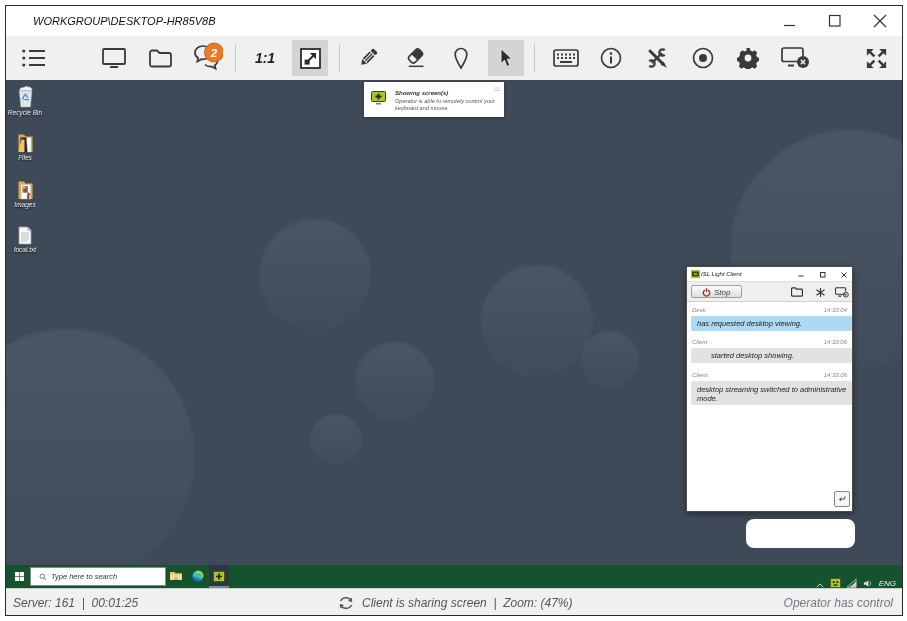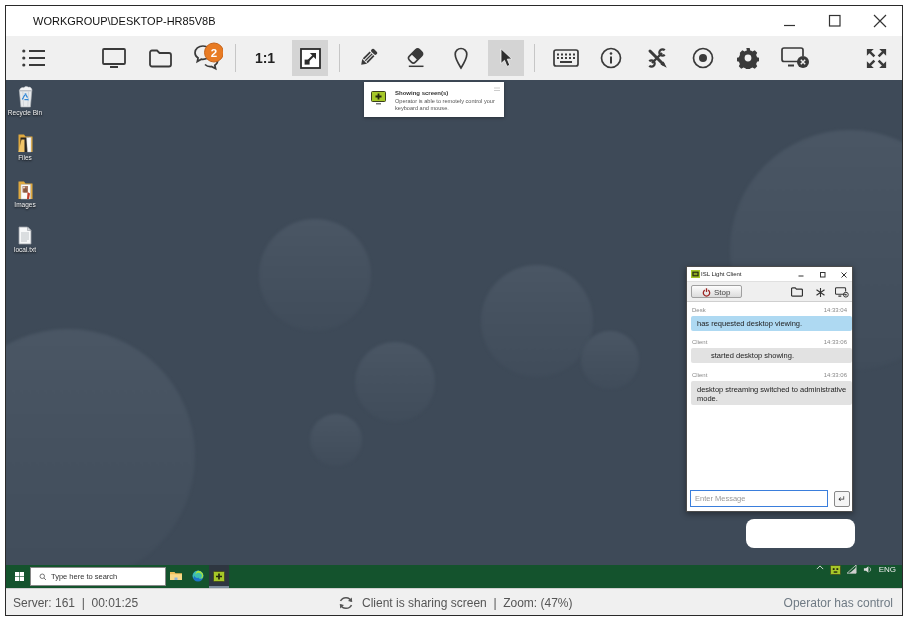--- a/index.html
+++ b/index.html
@@ -1,17 +1,17 @@
 <!DOCTYPE html>
 <html><head>
 <meta charset="utf-8">
 <style>
 * { margin:0; padding:0; box-sizing:border-box; }
 html,body { width:907px; height:621px; background:#fff; font-family:"Liberation Sans", sans-serif; overflow:hidden; }
-#win { position:absolute; left:5px; top:5px; width:898px; height:611px; border:1px solid #2a2a2a; background:#fff; }
+#win { position:absolute; left:5px; top:5px; width:898px; height:611px; border:1px solid #2a2a2a; background:#fff;font-style:italic; }
 
 #titlebar { position:absolute; left:0; top:0; width:100%; height:30px; background:#fff; }
 #titletext { position:absolute; left:27px; top:9px; font-size:11px; color:#111; }
 .capbtn { position:absolute; top:0; width:45px; height:30px; }
 #btn-min { right:90px; }
 #btn-max { right:45px; }
 #btn-close { right:0; }
 
 #toolbar { position:absolute; left:0; top:30px; width:100%; height:44px; background:#f0f0f0; }
 .tb { position:absolute; top:0; height:44px; display:flex; align-items:center; justify-content:center; }
@@ -334,21 +334,20 @@
         <div style="position:absolute;left:5px;top:4px;font-size:6px;color:#888;">Desk</div>
         <div style="position:absolute;right:5px;top:4px;font-size:6px;color:#888;">14:33:04</div>
         <div style="position:absolute;left:4px;top:13px;width:161px;height:15px;background:#aed9f2;border-radius:2px;font-size:7.5px;color:#222;line-height:15px;padding-left:6px;">has requested desktop viewing.</div>
         <div style="position:absolute;left:5px;top:36px;font-size:6px;color:#888;">Client</div>
         <div style="position:absolute;right:5px;top:36px;font-size:6px;color:#888;">14:33:06</div>
         <div style="position:absolute;left:4px;top:45px;width:161px;height:15px;background:#e2e2e2;border-radius:2px;font-size:7.5px;color:#222;line-height:15px;padding-left:20px;">started desktop showing.</div>
         <div style="position:absolute;left:5px;top:69px;font-size:6px;color:#888;">Client</div>
         <div style="position:absolute;right:5px;top:69px;font-size:6px;color:#888;">14:33:06</div>
         <div style="position:absolute;left:4px;top:78px;width:161px;height:24px;background:#e2e2e2;border-radius:2px;font-size:7.5px;color:#222;line-height:9px;padding:4px 0 0 6px;">desktop streaming switched to administrative<br>mode.</div>
       </div>
-      <div style="position:absolute;left:3px;top:223px;width:138px;height:17px;background:#fff;border:1px solid #3a7edc;font-size:7.5px;color:#999;line-height:15px;padding-left:4px;">Enter Message</div>
       <div style="position:absolute;left:147px;top:224px;width:16px;height:16px;background:#f5f5f5;border:1px solid #888;border-radius:2px;text-align:center;font-size:9px;color:#333;line-height:14px;">↵</div>
     </div>
     <div id="toast"></div>
     <div id="taskbar">
       <svg width="9" height="9" viewBox="0 0 9 9" style="position:absolute;left:9px;top:7px;">
           <g fill="#fff">
             <rect x="0" y="0" width="4.2" height="4.2"></rect>
             <rect x="4.8" y="0" width="4.2" height="4.2"></rect>
             <rect x="0" y="4.8" width="4.2" height="4.2"></rect>
             <rect x="4.8" y="4.8" width="4.2" height="4.2"></rect>
@@ -369,21 +368,21 @@
       <svg width="12" height="12" viewBox="0 0 24 24" style="position:absolute;left:186px;top:5px;">
           <circle cx="12" cy="12" r="11" fill="#1c74c9"></circle>
           <path d="M1.5 10 C3 4 8 1 13 1.5 C19 2 22.5 6.5 22.5 11 C22.5 15 20 17.5 16.5 17.5 C14 17.5 12.8 16.2 13.2 15 C10 17 5.5 15.5 5.2 11.5 C4 12.5 3 14.5 3.5 17 C2 15 1.2 12.5 1.5 10 Z" fill="#3dbfae"></path>
           <path d="M7 9 C9 5.5 14 4.5 17.5 7 C20 9 20.5 12 19 14.5 C18 16.5 16 17.5 16.5 17.5 C20 17.5 22.5 15 22.5 11 C22.3 6.5 19 2 13 1.5 C9.5 1.3 7.5 5 7 9 Z" fill="#a7e03e"></path>
         </svg>
       <div style="position:absolute;left:203px;top:0;width:20px;height:23px;background:#2e3640;border-bottom:2px solid #7a8b9a;"></div>
       <svg width="12" height="11" viewBox="0 0 12 11" style="position:absolute;left:207px;top:6px;">
           <rect x="0.5" y="0.5" width="11" height="10" rx="1" fill="#a6c828" stroke="#4a521e" stroke-width="1"></rect>
           <path d="M6 2.5 L6 8.5 M3 5.5 L9 5.5" stroke="#23270f" stroke-width="1.7"></path>
         </svg>
-      <div style="position:absolute;right:2px;top:0;height:23px;display:flex;align-items:flex-start;gap:6px;color:#e8e8e8;">
+      <div style="position:absolute;right:2px;top:0;height:23px;display:flex;align-items:flex-end;gap:6px;color:#e8e8e8;">
         <svg width="8" height="5" viewBox="0 0 10 6">
             <path d="M1 5 L5 1 L9 5" fill="none" stroke="#ddd" stroke-width="1.2"></path>
           </svg>
         <svg width="11" height="10" viewBox="0 0 12 11">
             <rect x="0.5" y="0.5" width="11" height="10" rx="1" fill="#a6c828" stroke="#4a521e" stroke-width="1"></rect>
             <rect x="3" y="3.5" width="2" height="2" fill="#23270f"></rect>
             <rect x="7" y="3.5" width="2" height="2" fill="#23270f"></rect>
             <rect x="4" y="7" width="4" height="1.5" fill="#23270f"></rect>
           </svg>
         <svg width="10" height="9" viewBox="0 0 12 11">

